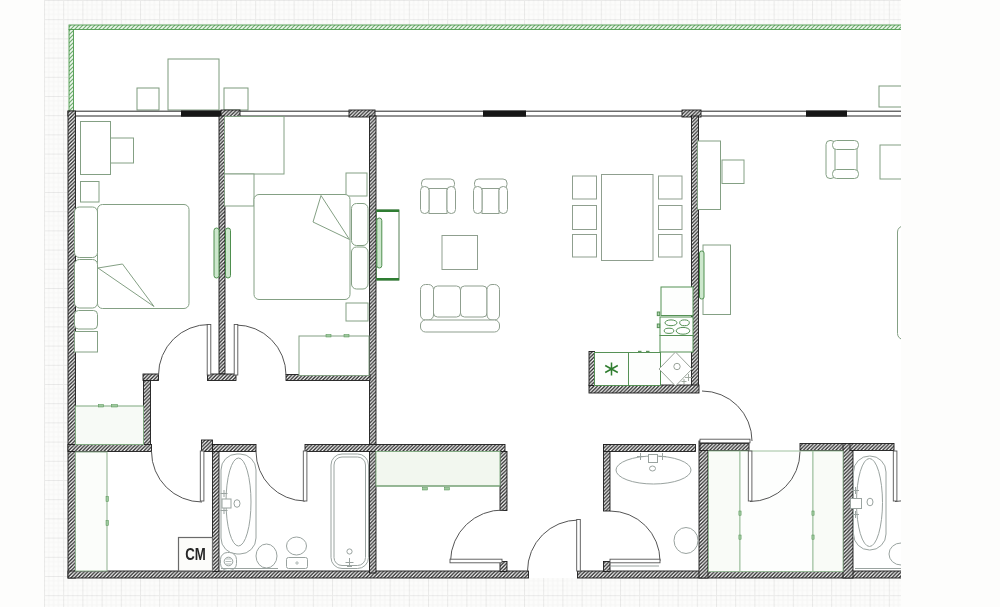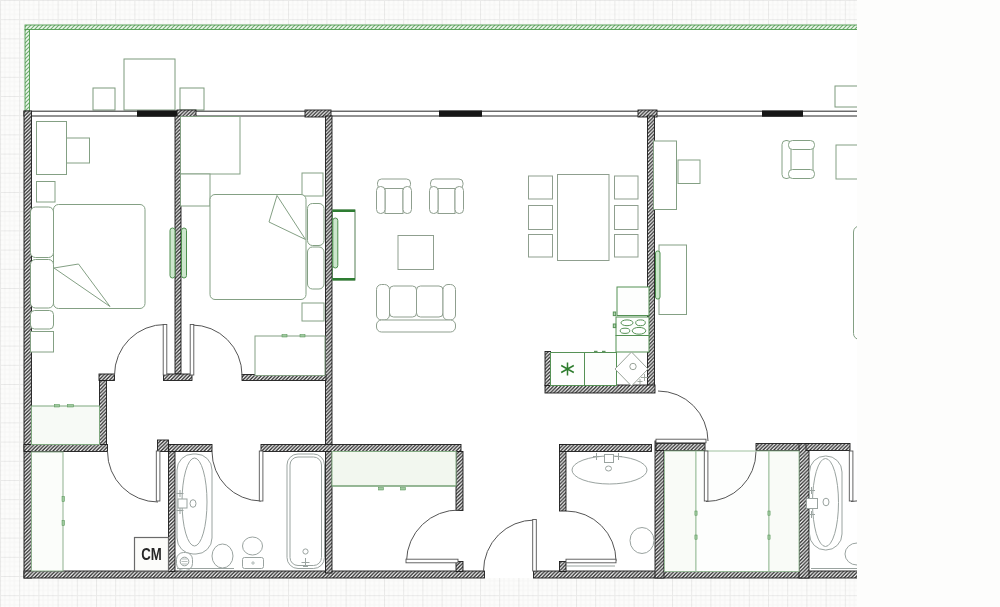--- a/index.html
+++ b/index.html
@@ -1,16 +1,16 @@
 <!DOCTYPE html>
 <html><head>
 <meta charset="utf-8">
 <style>
 html,body{margin:0;padding:0;background:#fdfdfc;}
-#wrap{width:857px;height:607px;overflow:hidden;font-family:"Liberation Sans",sans-serif;}
+#wrap{width:857px;height:607px;overflow:hidden;font-family:"Liberation Sans",sans-serif;margin-left:44px;}
 svg{display:block;}
 </style>
 </head>
 <body>
 <div id="wrap">
 <svg width="1000" height="607" viewBox="0 0 1000 607">
 <defs>
 <pattern id="wh" width="3.6" height="3.6" patternUnits="userSpaceOnUse">
 <rect width="3.6" height="3.6" fill="#ffffff"></rect>
 <path d="M-0.9,0.9 L0.9,-0.9 M0,3.6 L3.6,0 M2.7,4.5 L4.5,2.7" stroke="#272727" stroke-width="1.35"></path>

